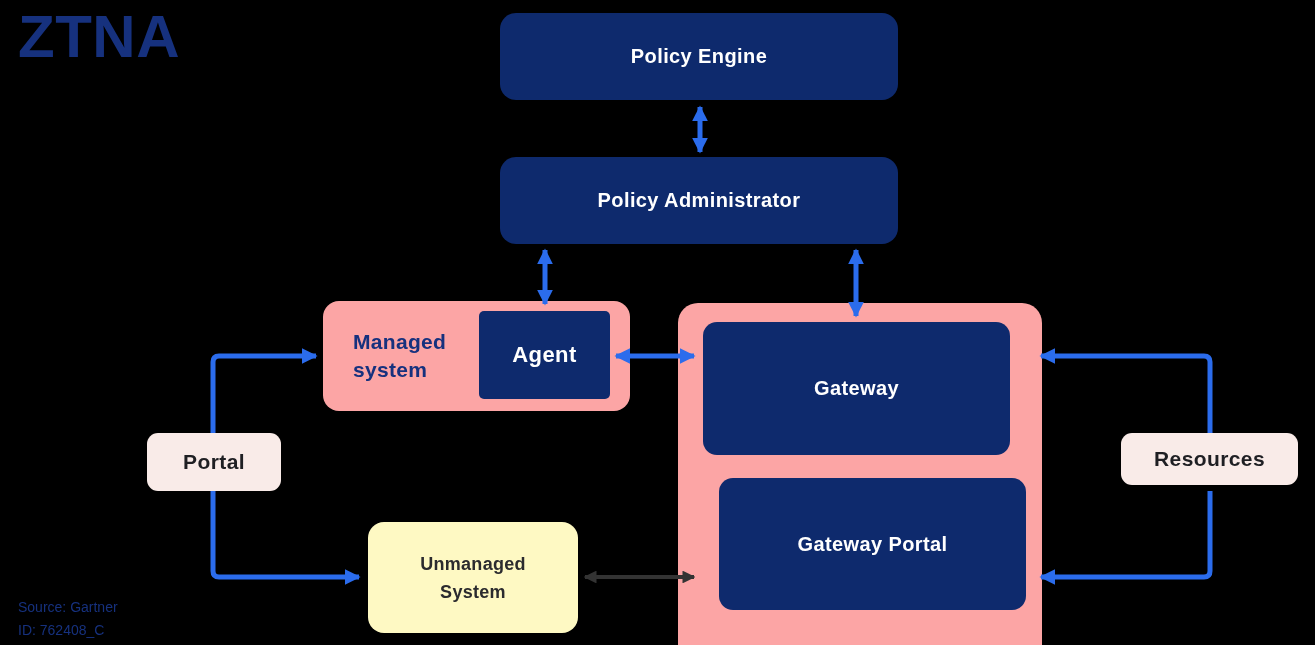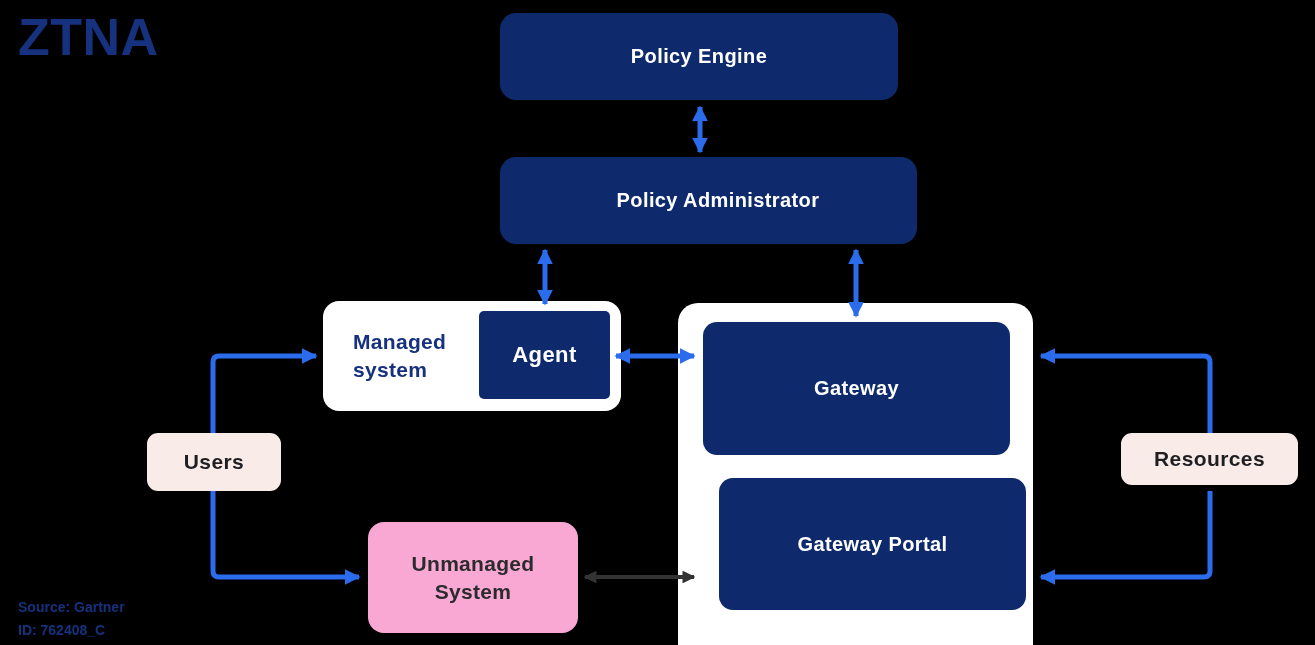--- a/index.html
+++ b/index.html
@@ -9,61 +9,62 @@
     height: 645px;
     background: #000;
     font-family: "Liberation Sans", sans-serif;
     overflow: hidden;
   }
   .title {
     position: absolute;
     left: 18px;
     top: 8px;
     color: #16317e;
-    font-size: 52px;
+    font-size: 60px;
     font-weight: 800;
     line-height: 58px;
     letter-spacing: 0.5px;
   }
   .node-navy {
     position: absolute;
     background: #0e2a6d;
     border-radius: 16px;
     color: #ffffff;
     font-weight: 700;
     font-size: 20px;
     display: flex;
     align-items: center;
     justify-content: center;
     letter-spacing: 0.4px;
   }
   .container-light {
     position: absolute;
-    background: #ffffff;
+    background: #fca5a5;
     border-radius: 18px;
+    padding-left: 9px;
   }
   .pill-pink {
     position: absolute;
     background: #f9ebe8;
     border-radius: 11px;
     color: #1f1f23;
     font-weight: 700;
     font-size: 21px;
     display: flex;
     align-items: center;
     justify-content: center;
     letter-spacing: 0.4px;
   }
   .box-gray {
     position: absolute;
-    background: #f9a8d4;
+    background: #fef9c3;
     border-radius: 16px;
     color: #2b2b2e;
     font-weight: 700;
-    font-size: 21px;
+    font-size: 18px;
     line-height: 28px;
     display: flex;
     align-items: center;
     justify-content: center;
     text-align: center;
     letter-spacing: 0.3px;
   }
   .managed-label {
     position: absolute;
     left: 30px;
@@ -76,21 +77,21 @@
     font-weight: 700;
     font-size: 21px;
     line-height: 28px;
     letter-spacing: 0.3px;
   }
   .footer {
     position: absolute;
     left: 18px;
     top: 596px;
     color: #16317e;
-    font-weight: 700;
+    font-weight: 400;
     font-size: 14px;
     line-height: 23px;
   }
   .arrows {
     position: absolute;
     left: 0; top: 0;
     pointer-events: none;
   }
 </style>
 </head>
@@ -99,21 +100,21 @@
 <div class="canvas">
 
   <div class="title">
     <div>ZTNA</div>
   </div>
 
   <div class="node-navy" style="left:500px; top:13px; width:398px; height:87px;">
     <span>Policy Engine</span>
   </div>
 
-  <div class="node-navy" style="left:500px; top:157px; width:398px; height:87px;padding-left:19px;">
+  <div class="node-navy" style="left:500px; top:157px; width:398px; height:87px;">
     <span>Policy Administrator</span>
   </div>
 
   <div class="container-light" style="left:323px; top:301px; width:298px; height:110px; border-radius:16px;">
     <div class="managed-label">
       <span>Managed</span>
       <span>system</span>
     </div>
     <div class="node-navy" style="left:156px; top:10px; width:131px; height:88px; border-radius:5px; font-size:22px;">
       <span>Agent</span>
@@ -123,21 +124,21 @@
   <div class="container-light" style="left:678px; top:303px; width:355px; height:386px; border-radius:20px;">
     <div class="node-navy" style="left:25px; top:19px; width:307px; height:133px; border-radius:14px;">
       <span>Gateway</span>
     </div>
     <div class="node-navy" style="left:41px; top:175px; width:307px; height:132px; border-radius:14px;">
       <span>Gateway Portal</span>
     </div>
   </div>
 
   <div class="pill-pink" style="left:147px; top:433px; width:134px; height:58px;">
-    <span>Users</span>
+    <span>Portal</span>
   </div>
 
   <div class="pill-pink" style="left:1121px; top:433px; width:177px; height:52px;">
     <span>Resources</span>
   </div>
 
   <div class="box-gray" style="left:368px; top:522px; width:210px; height:111px;">
     <div>
       <div>Unmanaged</div>
       <div>System</div>

